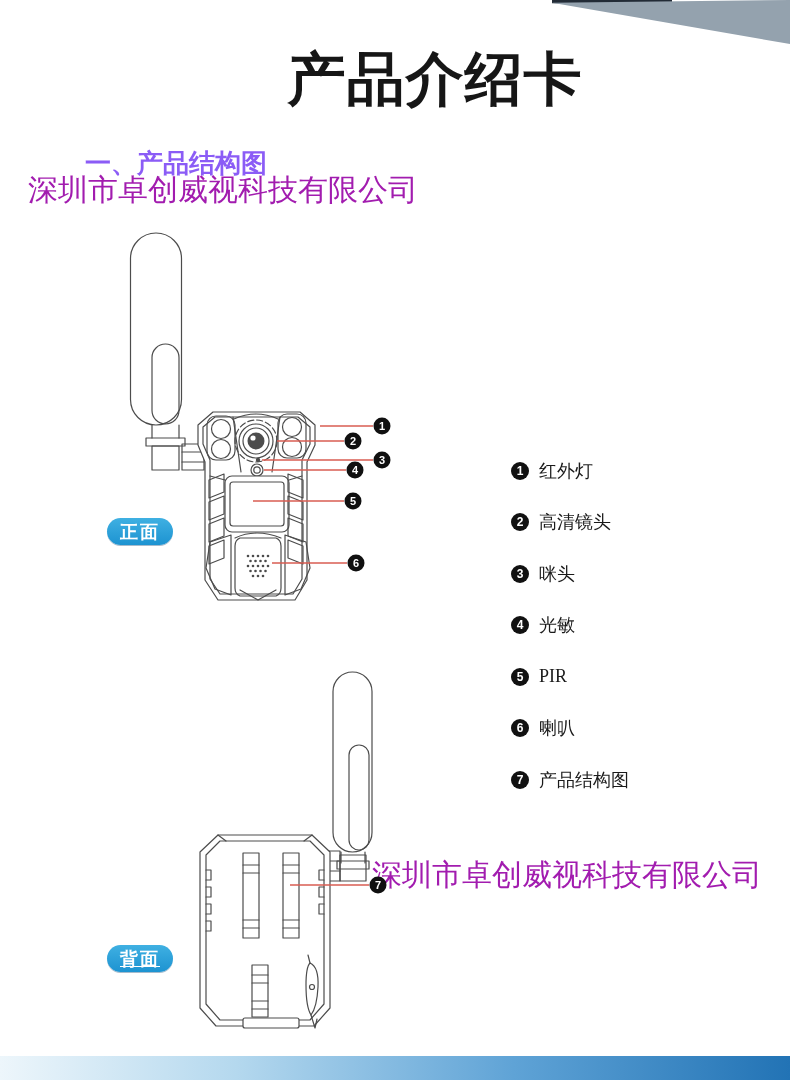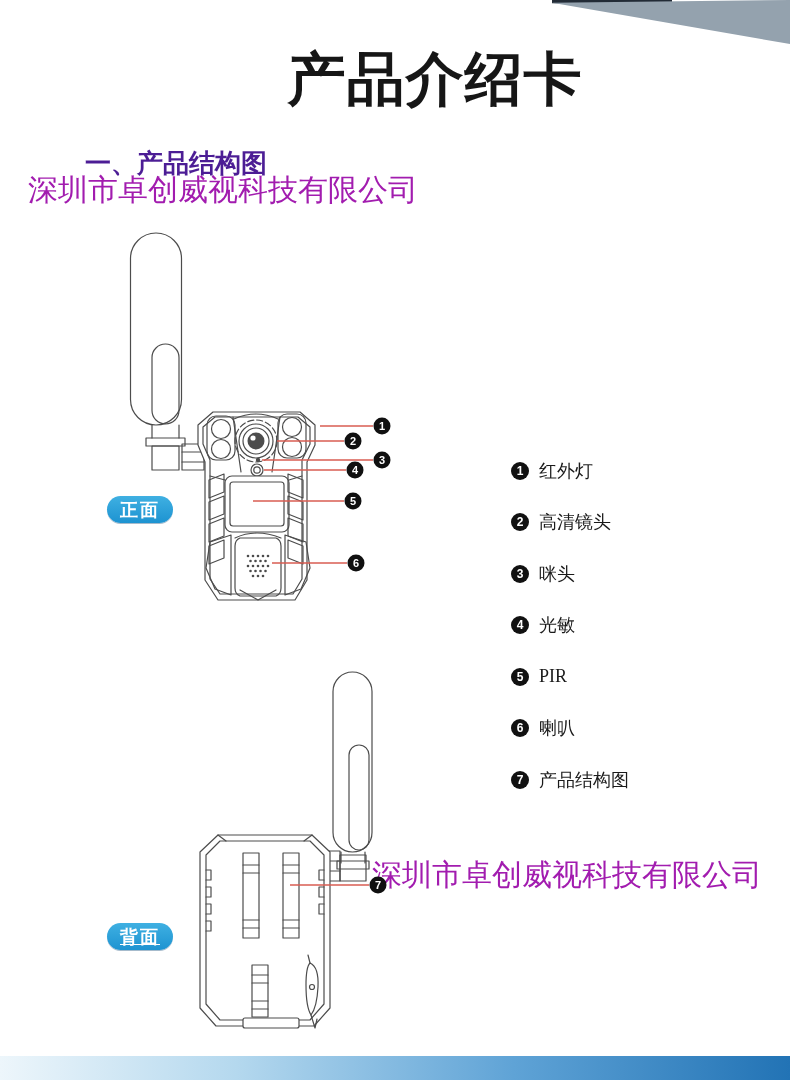--- a/index.html
+++ b/index.html
@@ -9,33 +9,33 @@
   .deco-gray{position:absolute;left:552px;top:0;width:238px;height:44px;
              background:#94a2ae;clip-path:polygon(0 6%,100% 0,100% 100%);}
   .deco-navy{position:absolute;left:552px;top:0;width:120px;height:6px;
              background:#222b36;clip-path:polygon(0 0,100% 0,100% 100%,0 55%);}
   
   .footer-bar{position:absolute;left:0;right:0;bottom:0;height:24px;
               background:linear-gradient(90deg,#edf6fb 0%,#b4d8ee 30%,#5fa3d6 65%,#2273b5 100%);}
   .page-title{position:absolute;left:0;top:50px;width:100%;text-align:center;
               font-size:58px;font-weight:bold;color:#161616;letter-spacing:1px;line-height:1;padding-left:40px;}
   .section-heading{position:absolute;left:85px;top:148px;font-size:26px;font-weight:bold;
-                   color:#4c1d95;z-index:3;line-height:1.2;}
+                   color:#8b5cf6;z-index:3;line-height:1.2;}
   .watermark{position:absolute;color:#a21caf;font-size:30px;letter-spacing:0;z-index:1;
              font-family:"Liberation Sans",sans-serif;white-space:nowrap;}
   .wm-top{left:28px;top:170px;}
   .wm-bottom{left:372px;top:855px;}
   .diagram{position:absolute;z-index:2;}
   .front-diagram{left:100px;top:228px;}
   .back-diagram{left:140px;top:655px;}
   .side-pill{position:absolute;width:66px;height:27px;border-radius:14px;z-index:4;
              background:linear-gradient(180deg,#3fb0e2 0%,#1d93d1 100%);
              color:#fff;font-size:18px;font-weight:bold;display:flex;
              align-items:center;justify-content:center;letter-spacing:2px;
-             box-shadow:0 1px 0 rgba(0,60,110,.35);}
+             box-shadow:0 1px 0 rgba(0,60,110,.35);margin-top:22px;}
   .pill-front{left:107px;top:496px;}
   .pill-back{left:107px;top:923px;text-decoration:underline;}
   .legend{position:absolute;left:511px;top:445px;z-index:2;}
   .legend-item{height:51.5px;display:flex;align-items:center;}
   .legend-num{width:18px;height:18px;border-radius:50%;background:#111;color:#fff;
               font-size:12px;font-weight:bold;line-height:18px;text-align:center;
               flex:0 0 18px;font-family:"Liberation Sans",sans-serif;}
   .legend-label{margin-left:10px;font-size:18px;color:#1a1a1a;
                 font-family:"Liberation Serif","DejaVu Serif",serif;}
   svg .ln{stroke:#4c4c4c;stroke-width:1.2;fill:none;stroke-linejoin:round;stroke-linecap:round;}

